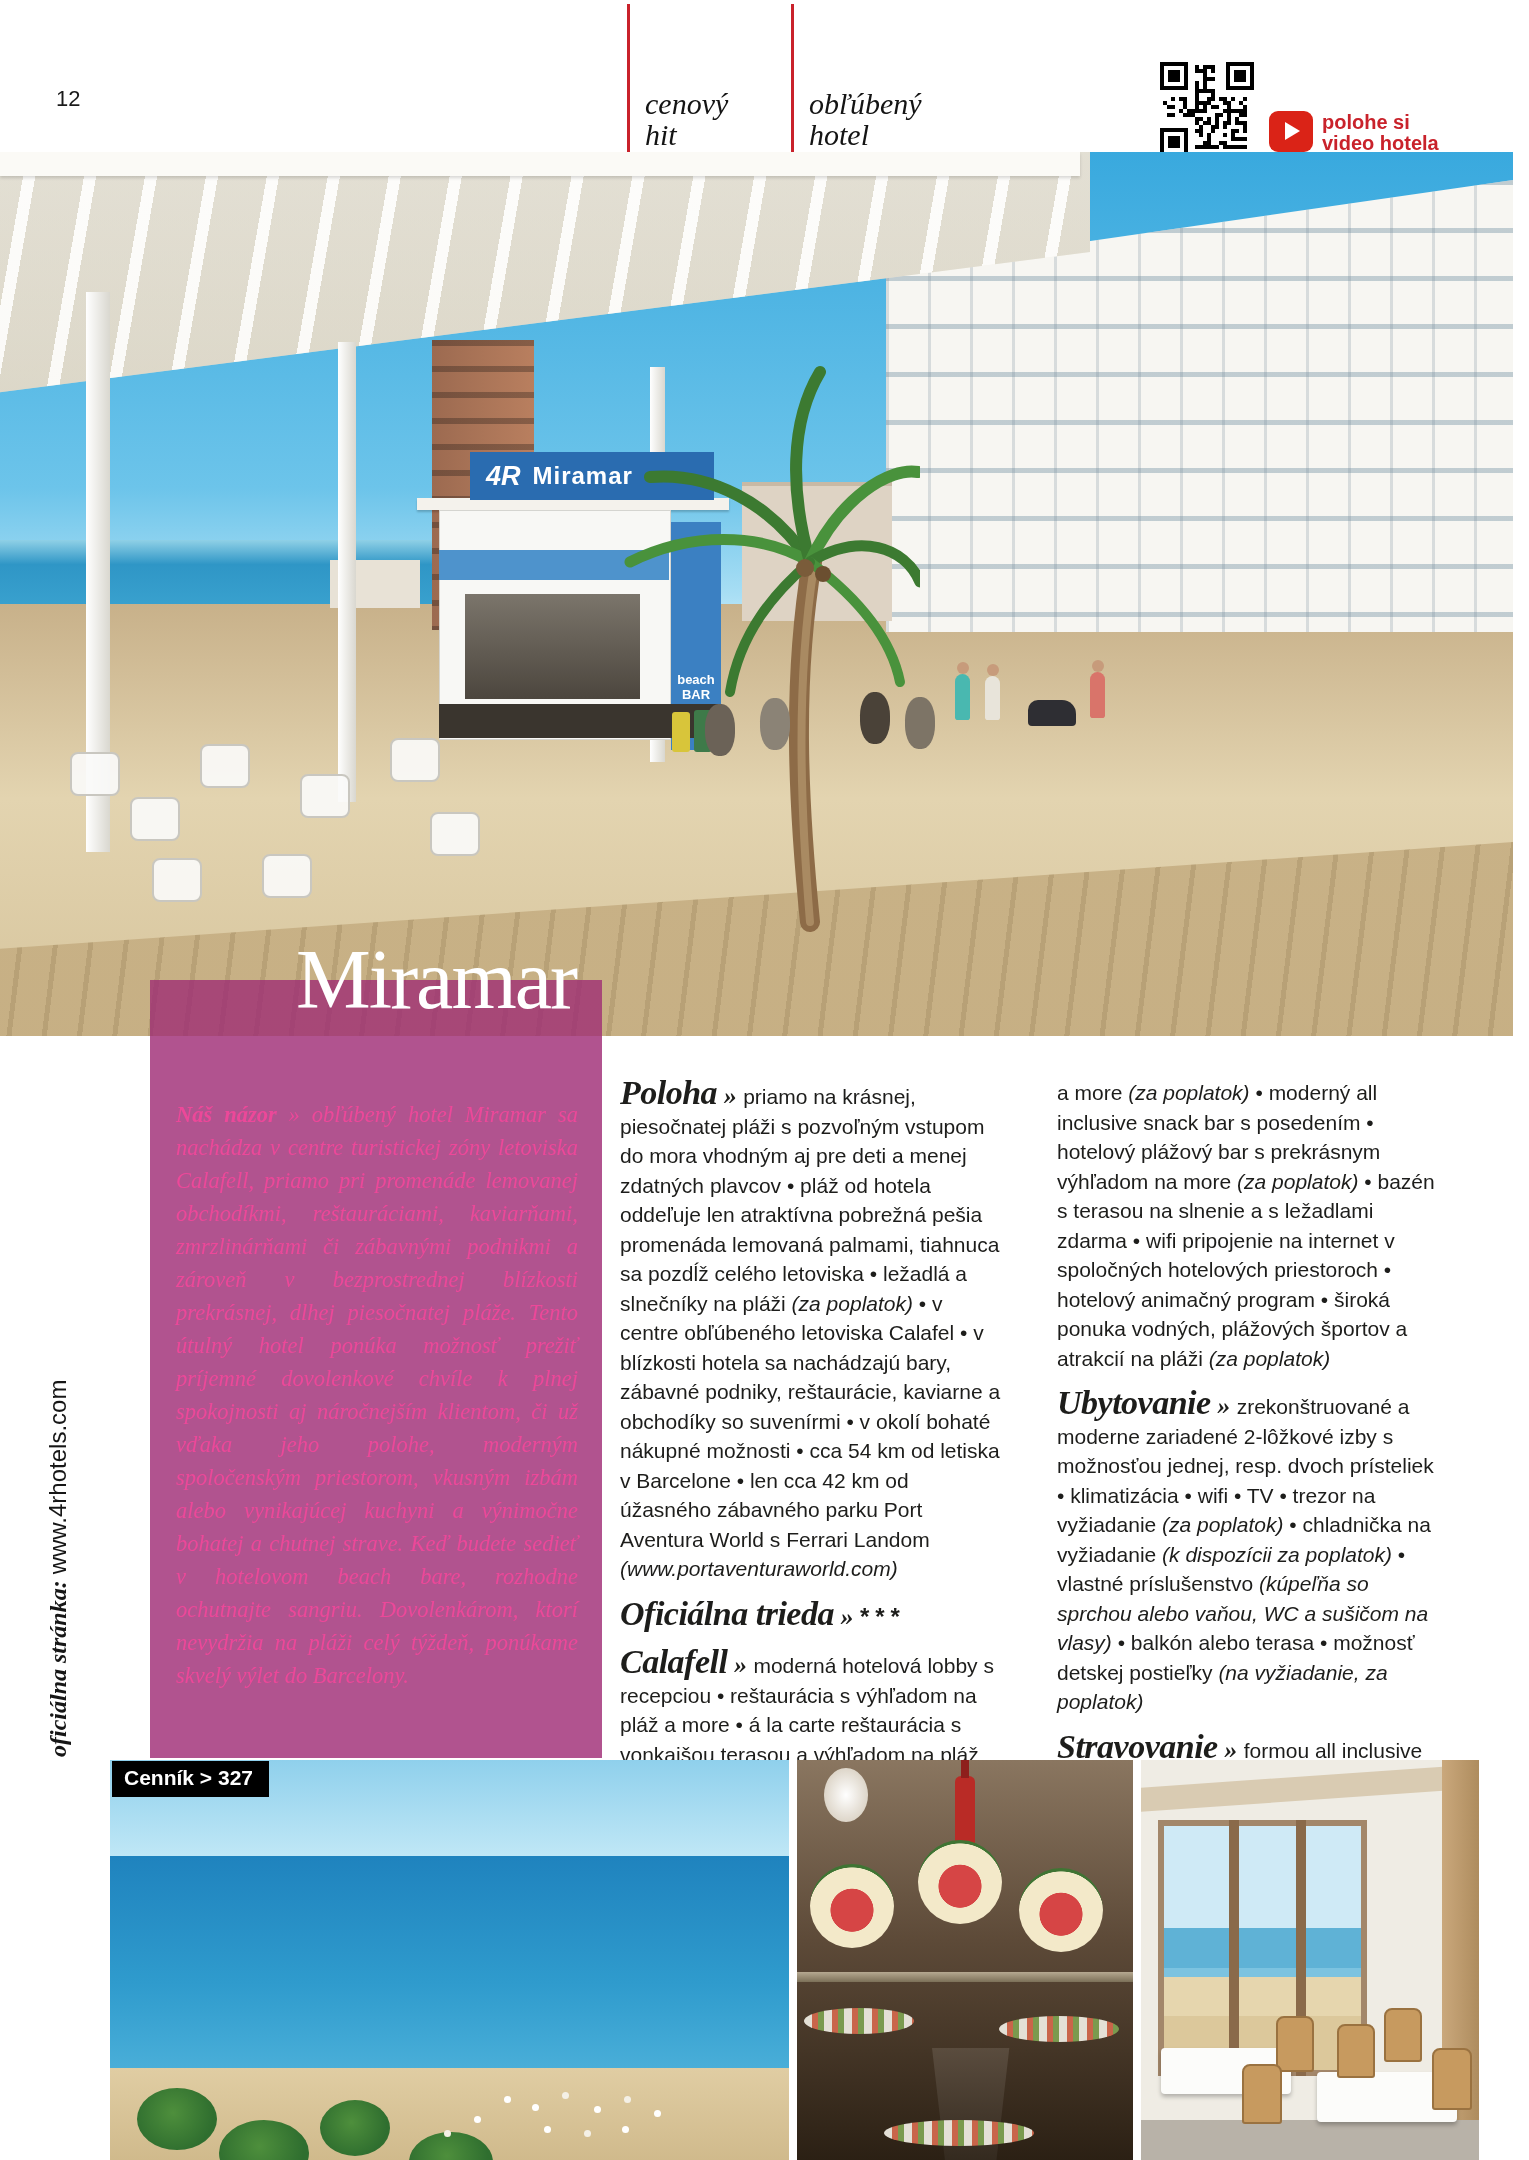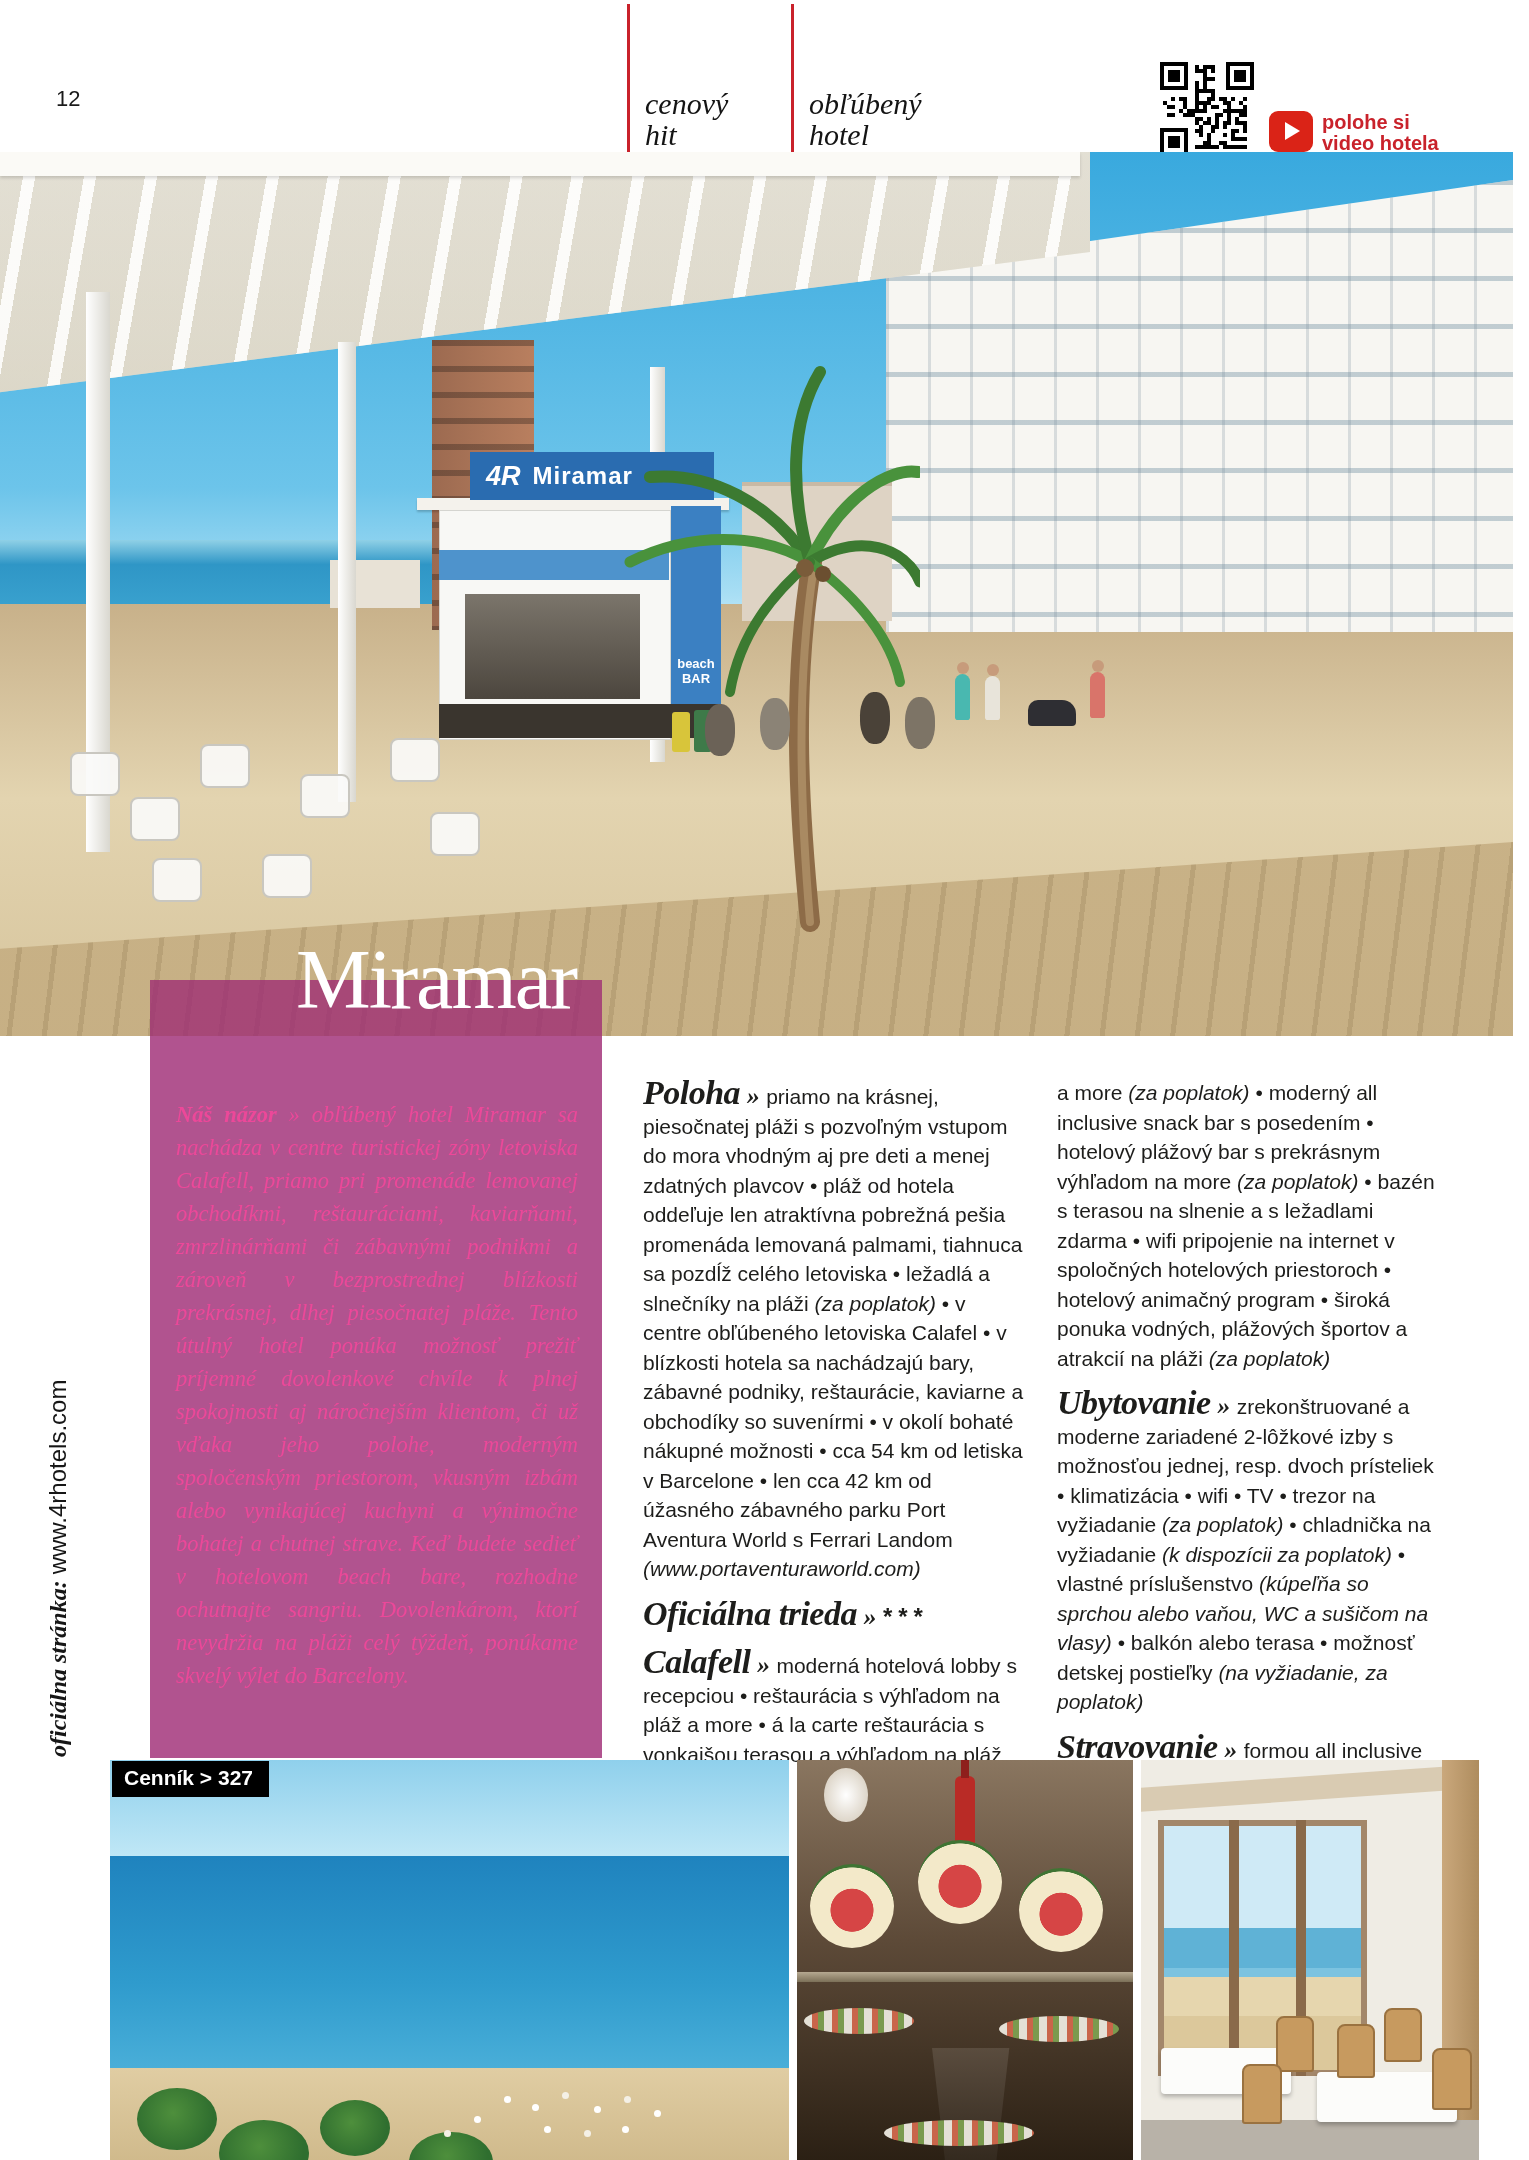--- a/index.html
+++ b/index.html
@@ -60,21 +60,21 @@
   .pm-post.p2{left:338px;top:190px;width:18px;height:460px;}
   .pm-post.p3{left:650px;top:215px;width:15px;height:395px;}
   .pm-kiosk{left:425px;top:300px;width:296px;height:345px;}
   .k-roof{left:-8px;top:46px;width:312px;height:12px;background:#f4f2ec;box-shadow:0 2px 2px rgba(0,0,0,.2);}
   .k-sign{left:45px;top:0;width:244px;height:48px;background:#2a6cb0;display:flex;align-items:center;color:#fff;}
   .k-brand{font-weight:700;font-style:italic;font-size:27px;margin:0 12px 0 16px;}
   .k-name{font-size:24px;font-weight:600;letter-spacing:1px;}
   .k-body{left:14px;top:58px;width:230px;height:228px;background:#f8f8f5;border:1px solid #d5d5d0;}
   .k-stripe{left:14px;top:98px;width:230px;height:30px;background:#4e93cc;}
   .k-opening{left:40px;top:142px;width:175px;height:105px;background:linear-gradient(180deg,#7b756b,#4c463e);}
-  .k-side{left:246px;top:54px;width:50px;height:228px;background:#3b80c2;color:#fff;
+  .k-side{left:246px;top:70px;width:50px;height:228px;background:#3b80c2;color:#fff;
           font-weight:700;text-align:center;padding-top:150px;box-sizing:border-box;line-height:15px;font-size:13px;}
   .k-counter{left:14px;top:252px;width:282px;height:34px;background:#3a352e;}
   .pm-bin1{left:672px;top:560px;width:18px;height:40px;background:#d8c53a;border-radius:3px;}
   .pm-bin2{left:694px;top:558px;width:18px;height:42px;background:#3e7a49;border-radius:3px;}
   .pm-palm{left:560px;top:110px;width:360px;height:680px;}
   .person{border-radius:8px 8px 3px 3px;}
   .person::before{content:"";position:absolute;left:50%;top:-12px;transform:translateX(-50%);
      width:12px;height:12px;border-radius:50%;background:#c79b7b;}
   .pp1{left:955px;top:522px;width:15px;height:46px;background:#49b8b0;}
   .pp2{left:985px;top:524px;width:15px;height:44px;background:#e8e4da;}
@@ -104,21 +104,21 @@
   .opinion .lead{font-weight:700;}
 
   
   .vertical-site{left:72px;bottom:403px;transform-origin:0 100%;transform:rotate(-90deg);
      white-space:nowrap;font-size:24px;color:#161616;}
   .vertical-site .vs1{font-family:"Liberation Serif",serif;font-style:italic;font-weight:700;}
   .vertical-site .vs2{font-family:"Liberation Sans",sans-serif;}
 
   
   .col{top:1078px;font-size:21px;line-height:29.5px;color:#1d1d1b;}
-  .col2{left:643px;width:383px;} .col3{left:1057px;width:385px;}
+  .col2{left:620px;width:383px;} .col3{left:1057px;width:385px;}
   .sec{margin:0 0 15px 0;}
   .sec .sh{font-family:"Liberation Serif",serif;font-style:italic;font-weight:700;font-size:34px;letter-spacing:-.5px;}
   .sec .sm{font-family:"Liberation Serif",serif;font-style:italic;font-weight:700;font-size:26px;}
   .sec .it{font-style:italic;}
   .sec .stars{letter-spacing:6px;font-weight:700;font-size:24px;}
 
   
   .price-label{left:112px;top:1761px;background:#000;color:#fff;font-weight:700;font-size:21px;
      padding:5px 16px 7px 12px;z-index:6;}
   .thumb{top:1760px;height:400px;overflow:hidden;}

